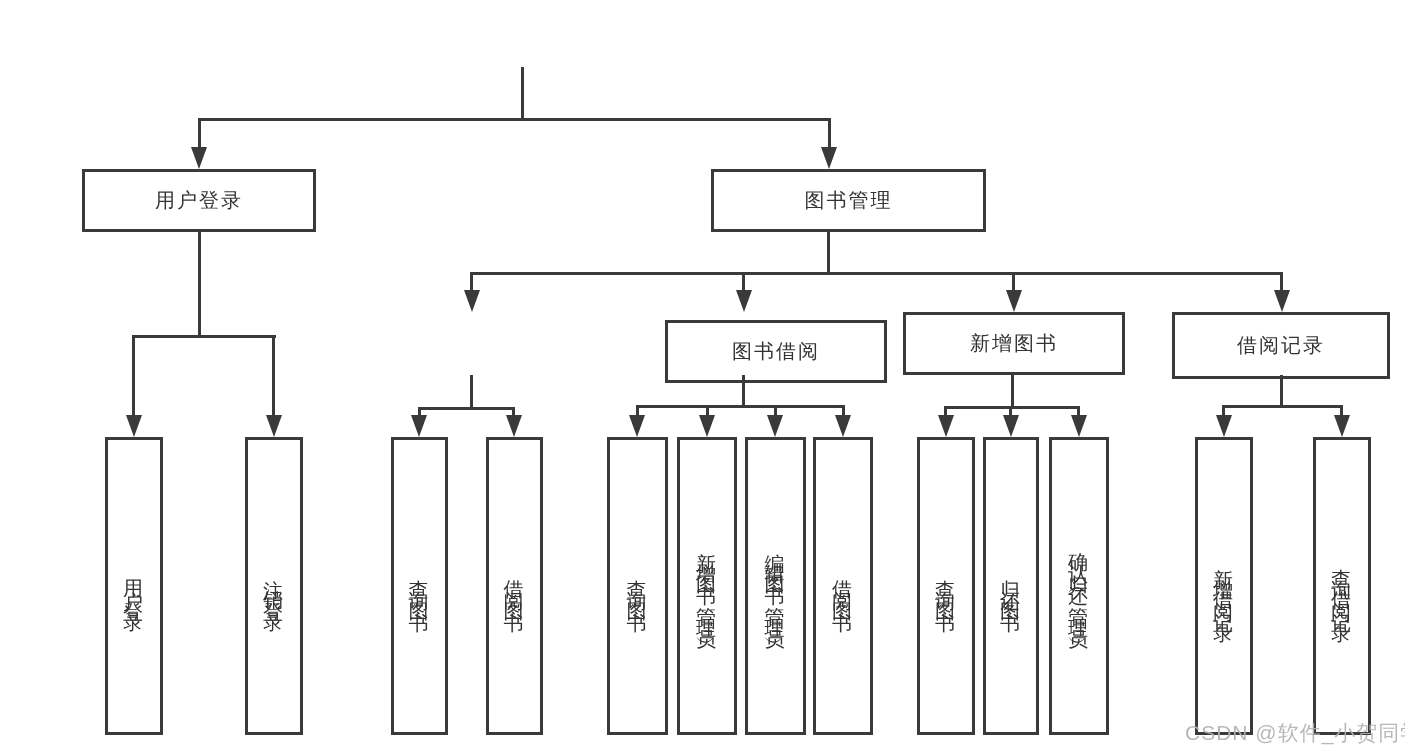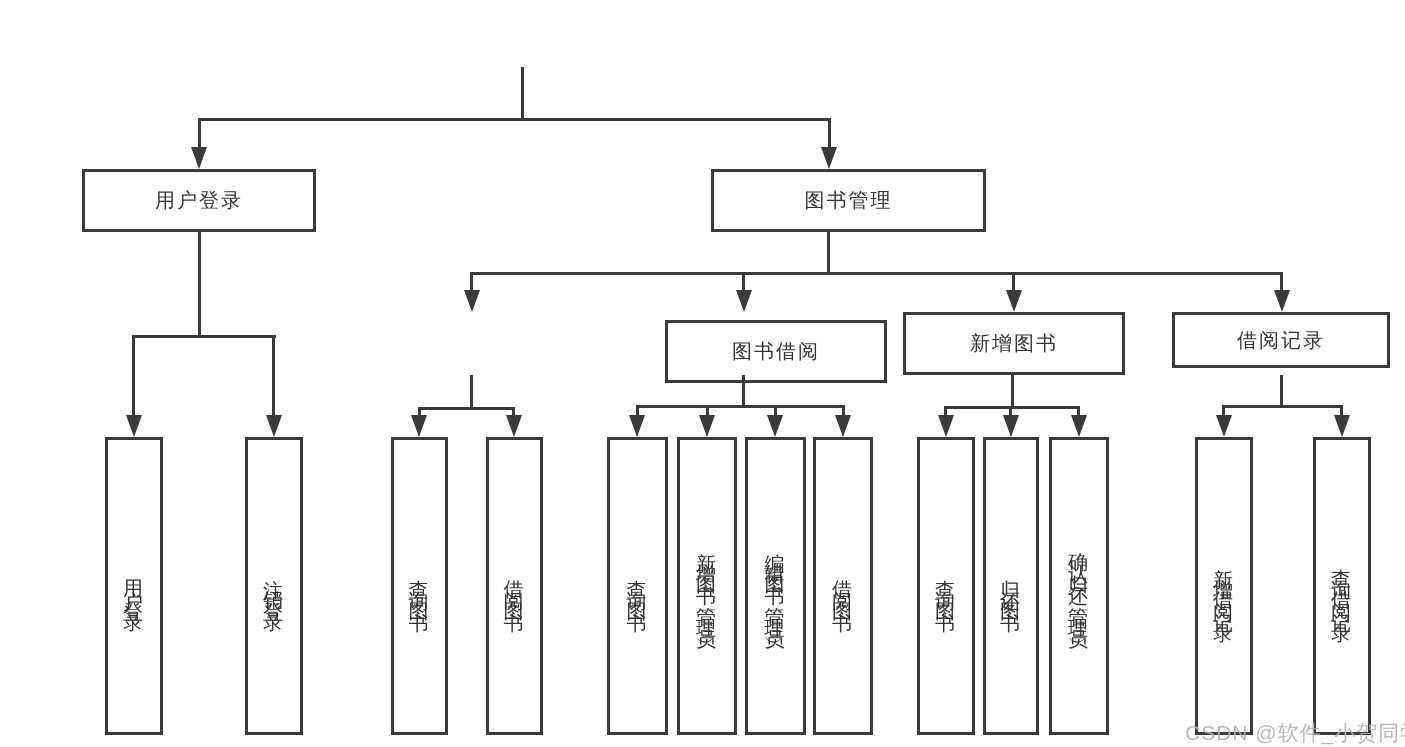--- a/index.html
+++ b/index.html
@@ -48,21 +48,21 @@
 <body>
 
 <div id="canvas">
 
 
   <div class="hbox" style="left:82px; top:169px; width:234px; height:63px;">用户登录</div>
   <div class="hbox" style="left:711px; top:169px; width:275px; height:63px;">图书管理</div>
 
   <div class="hbox" style="left:633px; top:320px; width:222px; height:63px;margin-left:32px;">图书借阅</div>
   <div class="hbox" style="left:903px; top:312px; width:222px; height:63px;">新增图书</div>
-  <div class="hbox" style="left:1172px; top:312px; width:218px; height:56px;">借阅记录</div>
+  <div class="hbox" style="left:1172px; top:312px; width:218px; height:67px;">借阅记录</div>
 
   <div class="vbox" style="left:105px; width:58px;">用户登录</div>
   <div class="vbox" style="left:245px; width:58px;">注销登录</div>
 
   <div class="vbox" style="left:391px; width:57px;">查询图书</div>
   <div class="vbox" style="left:486px; width:57px;">借阅图书</div>
 
   <div class="vbox" style="left:607px; width:61px;">查询图书</div>
   <div class="vbox" style="left:677px; width:60px;">新增图书（管理员）</div>
   <div class="vbox" style="left:745px; width:61px;">编辑图书（管理员）</div>

